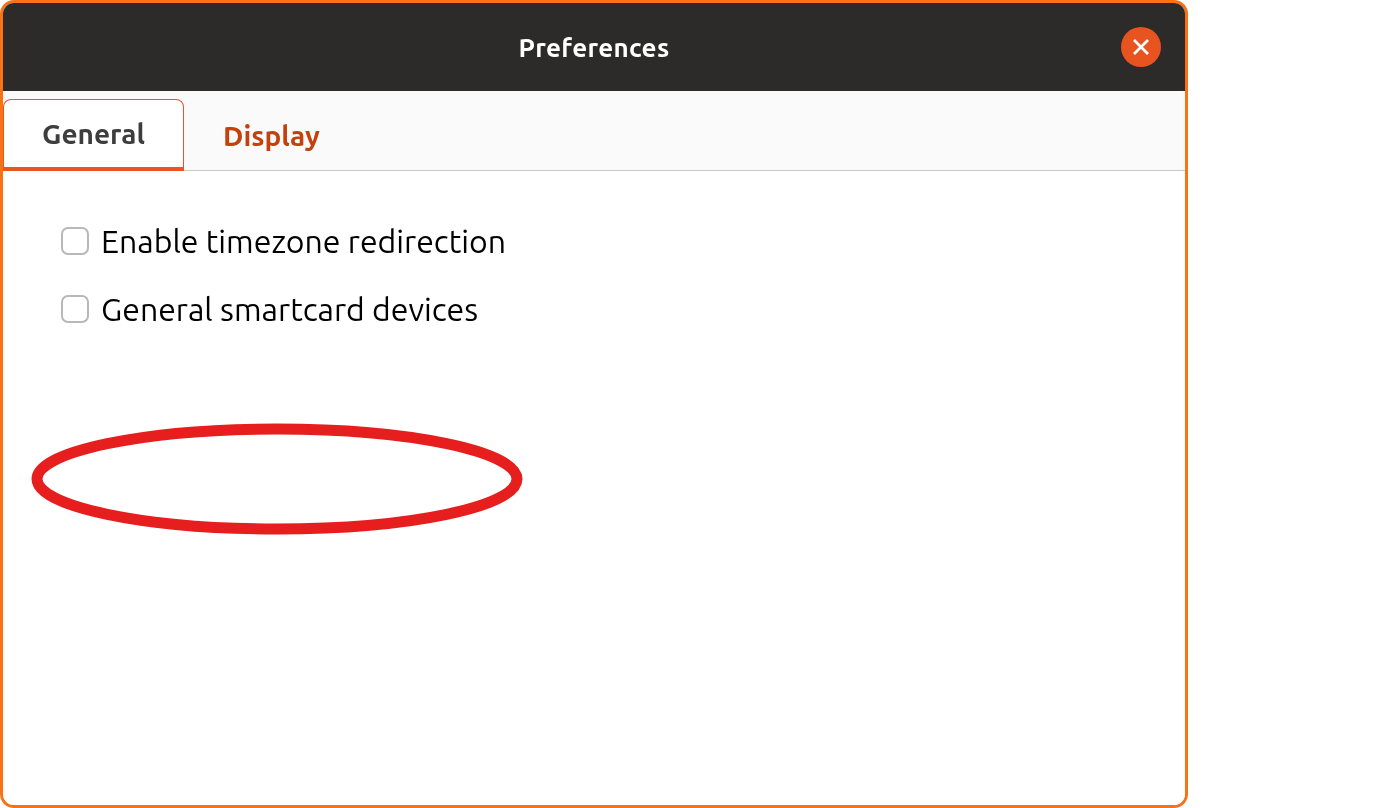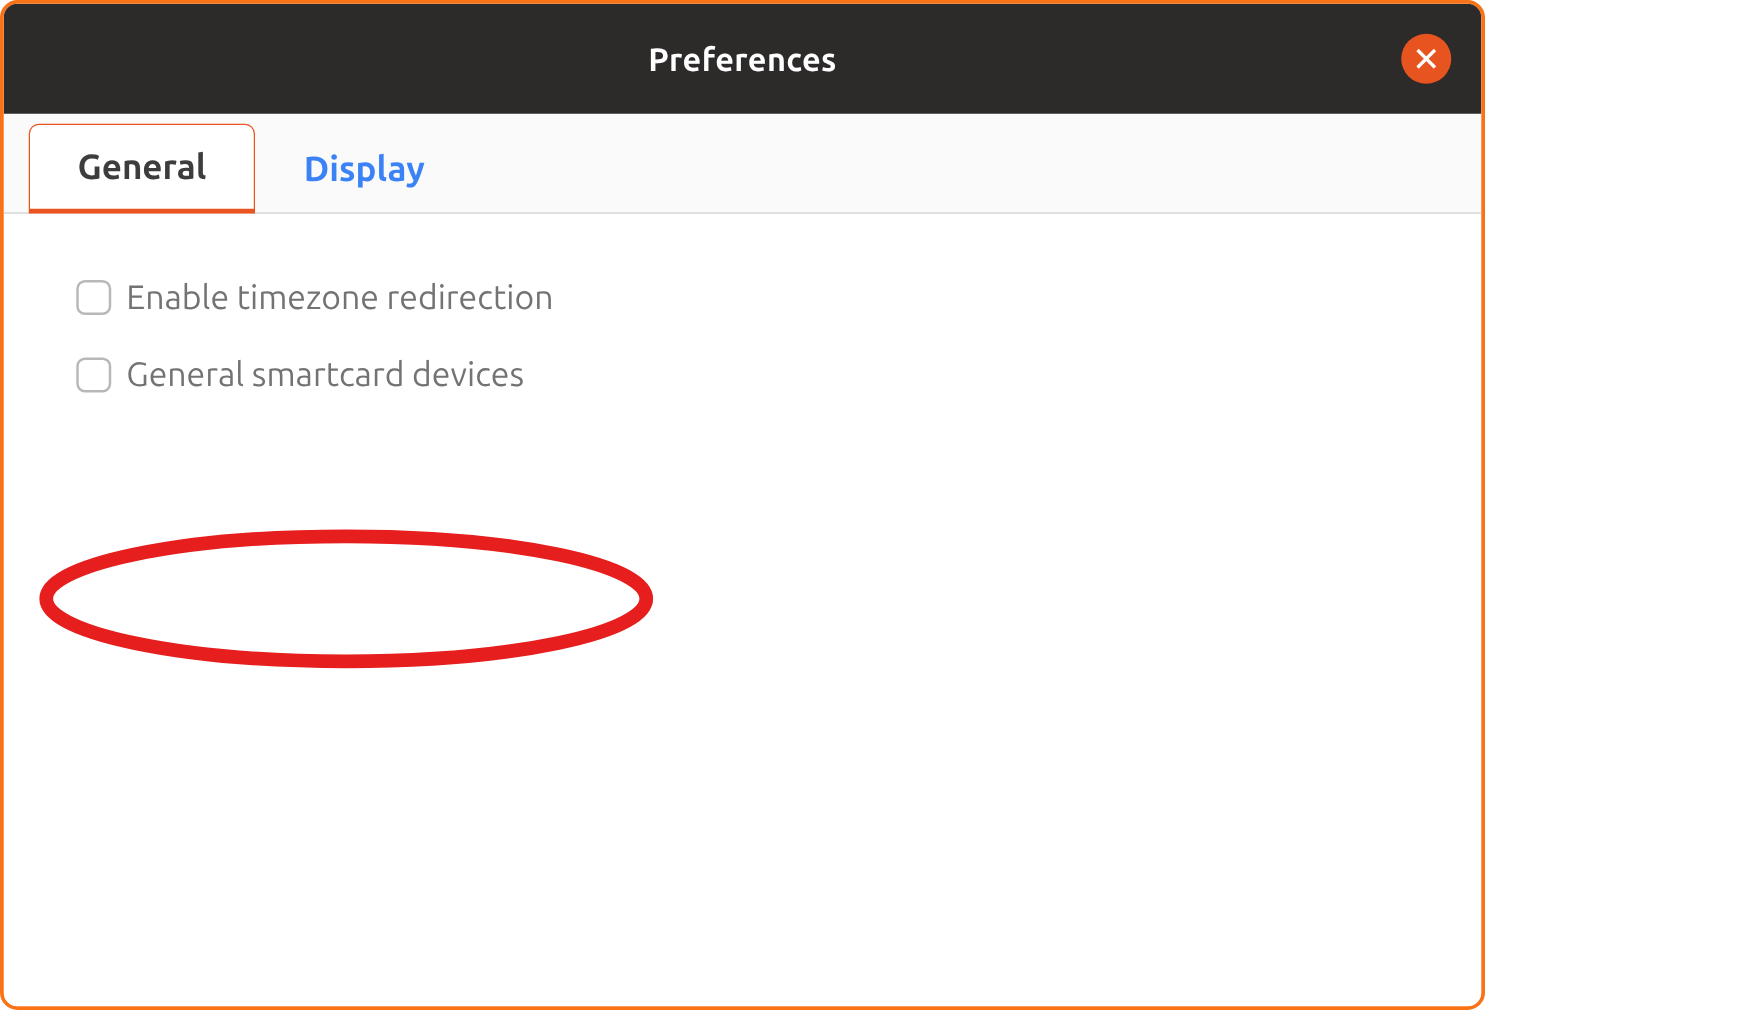--- a/index.html
+++ b/index.html
@@ -65,32 +65,31 @@
       height: 18px;
       fill: none;
     }
     
     .tabbar {
       height: 80px;
       background: #fafafa;
       border-bottom: 1px solid #c9c9c9;
       display: flex;
       align-items: stretch;
-      padding-left: 20px;
     }
     
     .tab {
       padding: 0 38px;
       display: flex;
       align-items: center;
       font-size: 28px;
       font-weight: 700;
       cursor: pointer;
       border: 1px solid transparent;
-      color: #3b82f6;
+      color: #c2410c;
       margin-top: 8px;
       margin-bottom: -1px;
       border-top-left-radius: 8px;
       border-top-right-radius: 8px;
     }
     
     .tab.active {
       color: #3d3d3d;
       border: 1px solid #e95420;
       border-bottom: 4px solid #e95420;
@@ -116,22 +115,22 @@
     .checkbox {
       width: 28px;
       height: 28px;
       border: 2px solid #b8b8b8;
       border-radius: 7px;
       background: #fff;
       flex-shrink: 0;
     }
     
     .checkbox-label {
-      font-size: 27px;
-      color: #737373;
+      font-size: 32px;
+      color: #000000;
     }
     
     .annotation-ellipse {
       position: absolute;
       left: 24px;
       top: 248px;
       width: 500px;
       height: 120px;
       pointer-events: none;
     }

